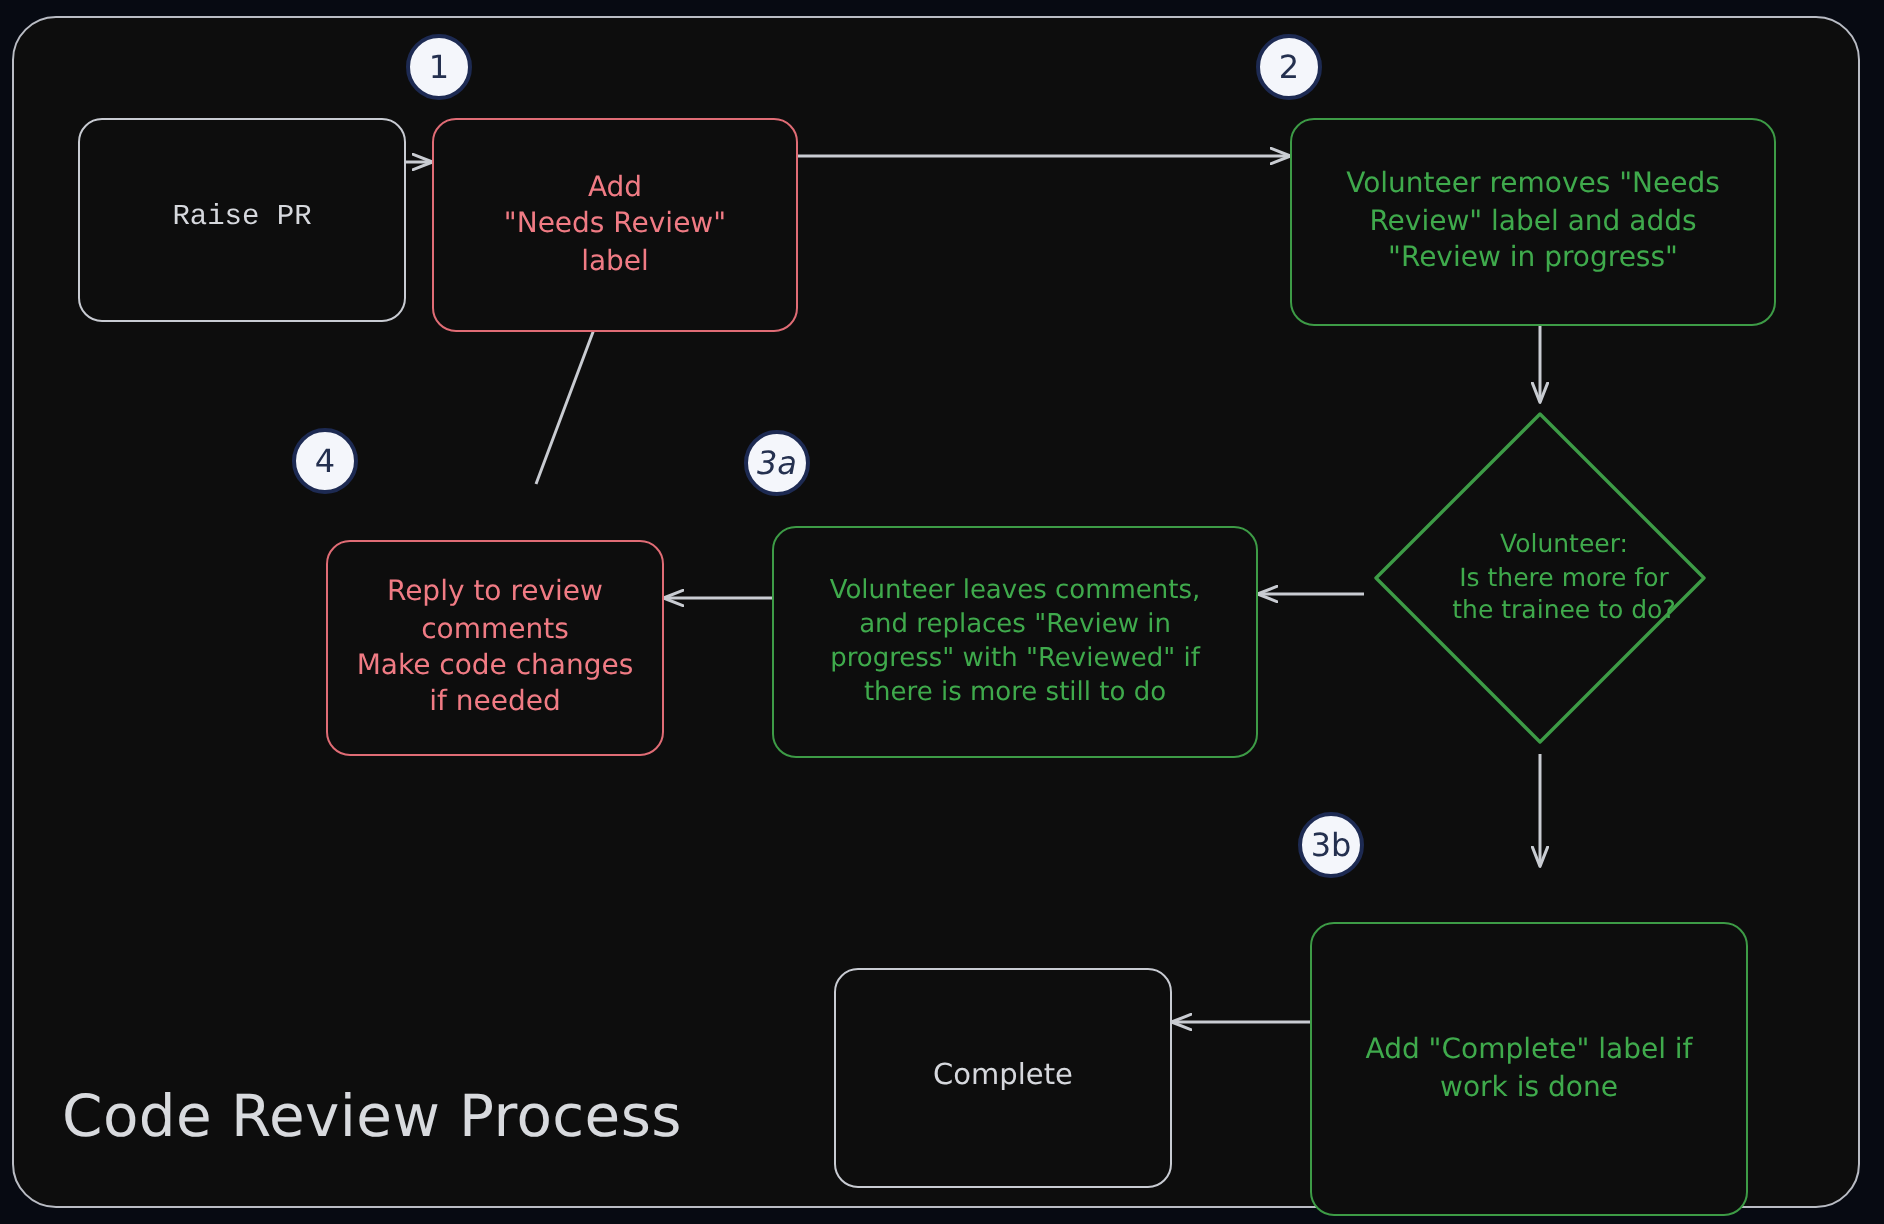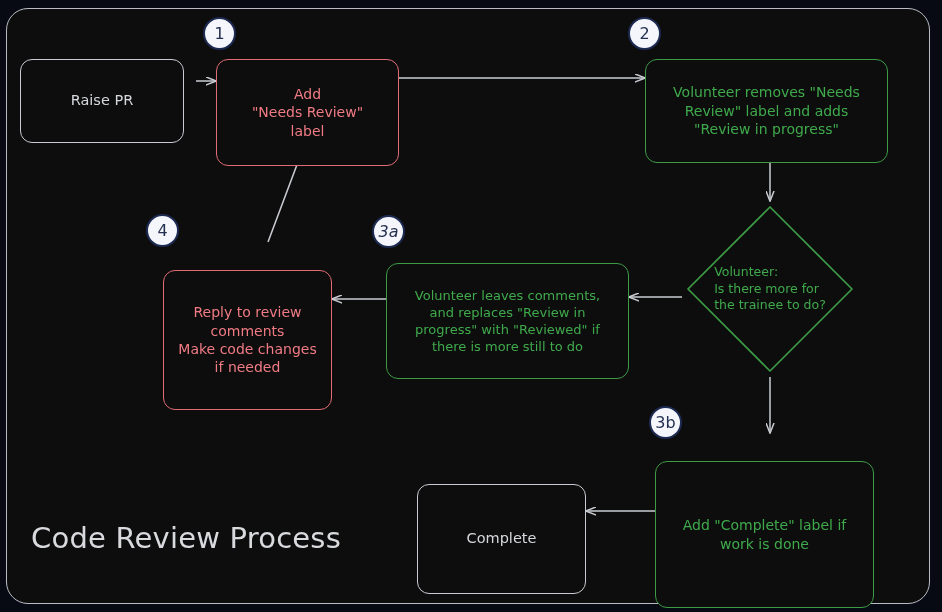--- a/index.html
+++ b/index.html
@@ -81,28 +81,28 @@
     height: 172px;
   }
   #decision-shape {
     position: absolute;
     left: 0; top: 0;
     width: 172px;
     height: 172px;
   }
   #decision-text {
     position: absolute;
-    left: 0;
+    left: 12px;
     top: 0;
     width: 172px;
     height: 172px;
     display: flex;
     align-items: center;
     justify-content: center;
-    text-align: left;
+    text-align: center;
     color: #3faa4c;
     font-size: 12.5px;
     line-height: 1.35;
     white-space: pre-line;
   }
   
   .badge {
     position: absolute;
     width: 33px;
     height: 33px;
@@ -114,21 +114,21 @@
     align-items: center;
     justify-content: center;
     font-size: 16px;
     font-family: "DejaVu Sans", sans-serif;
     box-sizing: border-box;
     z-index: 20;
   }
   #diagram-title {
     position: absolute;
     left: 31px;
-    top: 521px;
+    top: 541px;
     color: #d8dade;
     font-size: 29px;
     letter-spacing: 0.2px;
     white-space: nowrap;
   }
 </style>
 </head>
 <body>
 
 <div id="canvas">
@@ -153,21 +153,21 @@
       <line x1="770" y1="377" x2="770" y2="433" marker-end="url(#ah)"></line>
 
       <line x1="386" y1="299" x2="332" y2="299" marker-end="url(#ah)"></line>
 
       <line x1="268" y1="242" x2="307" y2="138" marker-end="url(#ah)"></line>
 
       <line x1="655" y1="511" x2="586" y2="511" marker-end="url(#ah)"></line>
     </g>
   </svg>
 
-  <div class="node plain" style="left:20px; top:31px; width:164px; height:84px;">
+  <div class="node plain" style="left:39px; top:31px; width:164px; height:102px;font-family:Liberation Mono, monospace;">
     <span class="label">Raise PR</span>
   </div>
 
   <div class="node red" style="left:216px; top:31px; width:183px; height:107px;">
     <span class="label">Add
 "Needs Review"
 label</span>
   </div>
 
   <div class="node green" style="left:645px; top:31px; width:243px; height:104px;">
@@ -190,21 +190,21 @@
 and replaces "Review in
 progress" with "Reviewed" if
 there is more still to do</span>
   </div>
 
   <div class="node green" style="left:655px; top:433px; width:219px; height:147px;">
     <span class="label">Add "Complete" label if
 work is done</span>
   </div>
 
-  <div class="node red" style="left:163px; top:242px; width:169px; height:140px;">
+  <div class="node red" style="left:163px; top:242px; width:169px; height:108px;">
     <span class="label">Reply to review
 comments
 Make code changes
 if needed</span>
   </div>
 
   <div class="node plain" style="left:417px; top:456px; width:169px; height:110px;">
     <span class="label">Complete</span>
   </div>
 

